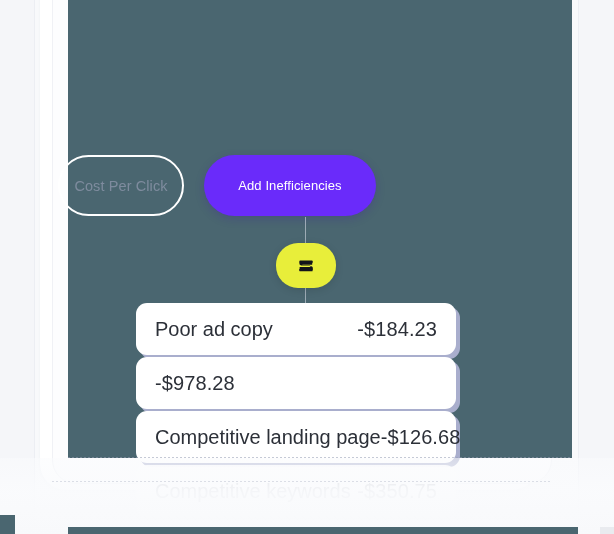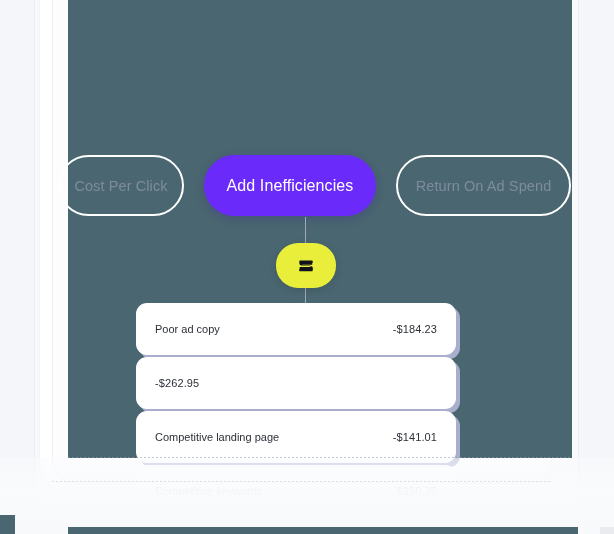--- a/index.html
+++ b/index.html
@@ -118,21 +118,21 @@
 
   .chip-left  { left: -10px;  width: 126px; }
   .chip-mid   { left: 136px;  width: 172px;
                 background: #6a2bfa;
                 color: #ffffff;
                 border: none;
                 box-shadow: 0 3px 10px rgba(60,20,160,0.22); }
   .chip-right { left: 328px;  width: 175px; }
 
   .chip-mid .chip-label {
-    font-size: 16px;
+    font-size: 13px;
     color: #fff;
   }
 
   
   .connector {
     position: absolute;
     left: 305px;
     top: 217px;
     width: 1.4px;
     height: 102px;
@@ -173,21 +173,21 @@
     width: 320px;
     height: 52px;
     background: #ffffff;
     border-radius: 11px;
     display: flex;
     align-items: center;
     justify-content: space-between;
     padding: 0 19px;
     margin-bottom: 0px;
     box-shadow: 4px 4px 0 0 #a9aecd;
-    font-size: 11px;
+    font-size: 20px;
     color: #2c3038;
   }
   .row-label { white-space: nowrap; }
   .row-value { white-space: nowrap; letter-spacing: 0.1px; }
 
   .row-spacer { height: 2px; }
 
   
   .row.faded {
     background: #ffffff;
@@ -279,23 +279,20 @@
   <div class="chips">
 
     <div class="chip ghost chip-left">
       <span class="chip-label">Cost Per Click</span>
     </div>
 
     <div class="chip chip-mid">
       <span class="chip-label">Add Inefficiencies</span>
     </div>
 
-    <div class="chip ghost chip-right">
-      <span class="chip-label">Return On Ad Spend</span>
-    </div>
   </div>
 
   <div class="connector"></div>
 
   <div class="badge">
     <span class="badge-glyph">
       <svg width="20" height="20" viewBox="0 0 20 20" aria-hidden="true">
         <path d="M16.2 5.0 H6.6 C4.6 5.0 3.4 6.2 3.4 7.6 C3.4 9.0 4.6 9.6 6.4 9.6
                  H13.4 C14.2 9.6 14.6 9.9 14.6 10.3 C14.6 10.8 14.2 11.0 13.4 11.0
                  H3.6 V14.9 H13.6 C15.7 14.9 16.9 13.7 16.9 12.2 C16.9 10.8 15.7 10.1 13.8 10.1
@@ -308,27 +305,27 @@
 
   <div class="rows">
 
     <div class="row">
       <span class="row-label">Poor ad copy</span>
       <span class="row-value">-$184.23</span>
     </div>
     <div class="row-spacer"></div>
 
     <div class="row">
-      <span class="row-value">-$262.95</span>
+      <span class="row-value">-$978.28</span>
     </div>
     <div class="row-spacer"></div>
 
     <div class="row">
       <span class="row-label">Competitive landing page</span>
-      <span class="row-value">-$141.01</span>
+      <span class="row-value">-$126.68</span>
     </div>
     <div class="row-spacer"></div>
 
     <div class="row faded">
       <span class="row-label">Competitive keywords</span>
       <span class="row-value">-$350.75</span>
     </div>
   </div>
 
   <div class="below-veil"></div>

